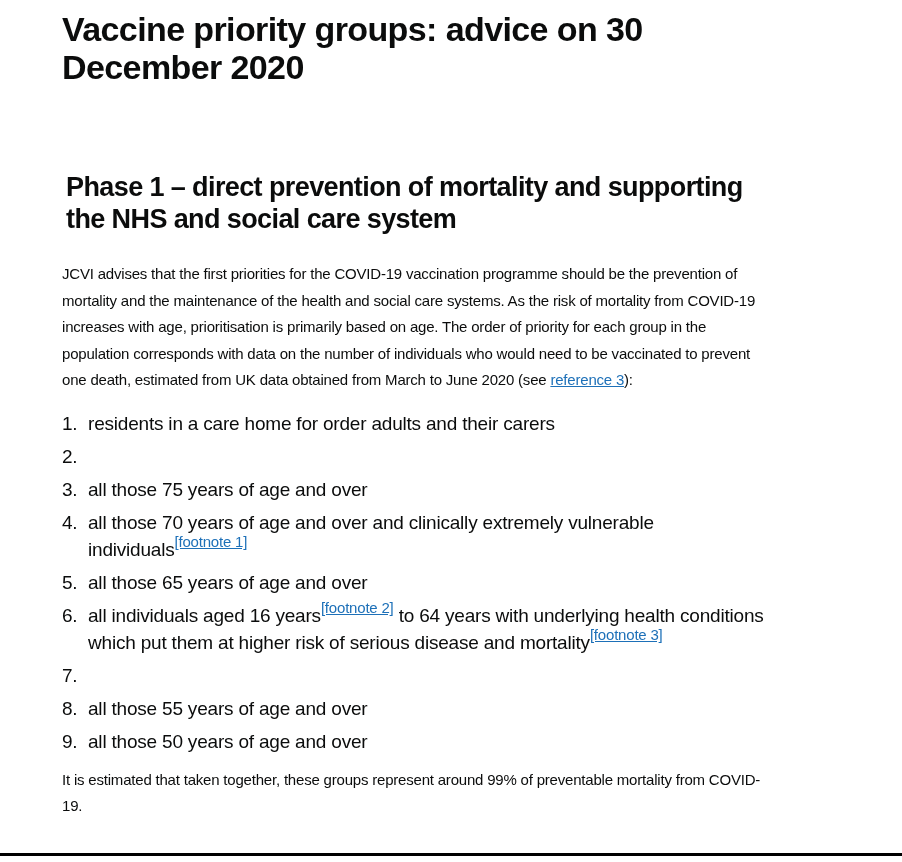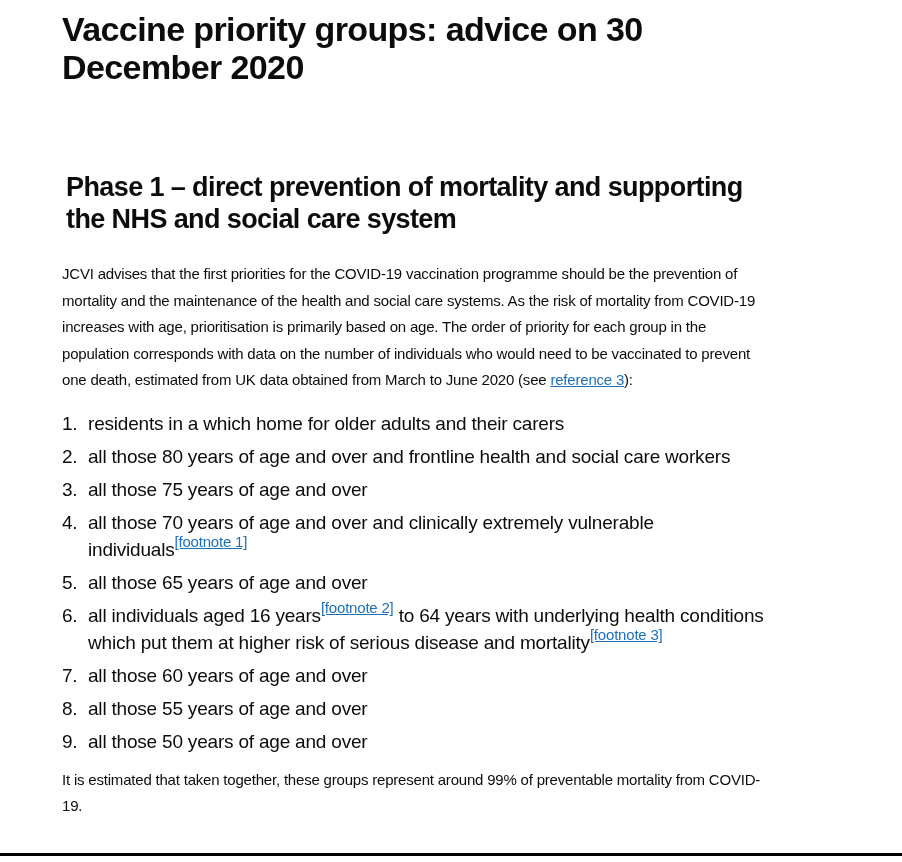--- a/index.html
+++ b/index.html
@@ -97,45 +97,43 @@
 
   <section>
 
     <h2 class="section-heading">Phase 1 – direct prevention of mortality and supporting the NHS and social care system</h2>
 
     <p class="body-text"><span>JCVI advises that the first priorities for the COVID-19 vaccination programme should be the prevention of mortality and the maintenance of the health and social care systems. As the risk of mortality from COVID-19 increases with age, prioritisation is primarily based on age. The order of priority for each group in the population corresponds with data on the number of individuals who would need to be vaccinated to prevent one death, estimated from UK data obtained from March to June 2020 (see </span><a class="doc-link" href="#">reference 3</a><span>):</span></p>
 
     <ol class="priority-list">
       <li>
         <span class="num">1.</span>
-        <span class="li-body">residents in a which home for older adults and their carers</span>
+        <span class="li-body">residents in a care home for order adults and their carers</span>
       </li>
       <li>
         <span class="num">2.</span>
-        <span class="li-body">all those 80 years of age and over and frontline health and social care workers</span>
       </li>
       <li>
         <span class="num">3.</span>
         <span class="li-body">all those 75 years of age and over</span>
       </li>
       <li>
         <span class="num">4.</span>
         <span class="li-body"><span>all those 70 years of age and over and clinically extremely vulnerable individuals</span><sup class="fn"><a class="doc-link" href="#">[footnote 1]</a></sup></span>
       </li>
       <li>
         <span class="num">5.</span>
         <span class="li-body">all those 65 years of age and over</span>
       </li>
       <li>
         <span class="num">6.</span>
         <span class="li-body"><span>all individuals aged 16 years</span><sup class="fn"><a class="doc-link" href="#">[footnote 2]</a></sup><span> to 64 years with underlying health conditions which put them at higher risk of serious disease and mortality</span><sup class="fn"><a class="doc-link" href="#">[footnote 3]</a></sup></span>
       </li>
       <li>
         <span class="num">7.</span>
-        <span class="li-body">all those 60 years of age and over</span>
       </li>
       <li>
         <span class="num">8.</span>
         <span class="li-body">all those 55 years of age and over</span>
       </li>
       <li>
         <span class="num">9.</span>
         <span class="li-body">all those 50 years of age and over</span>
       </li>
     </ol>

